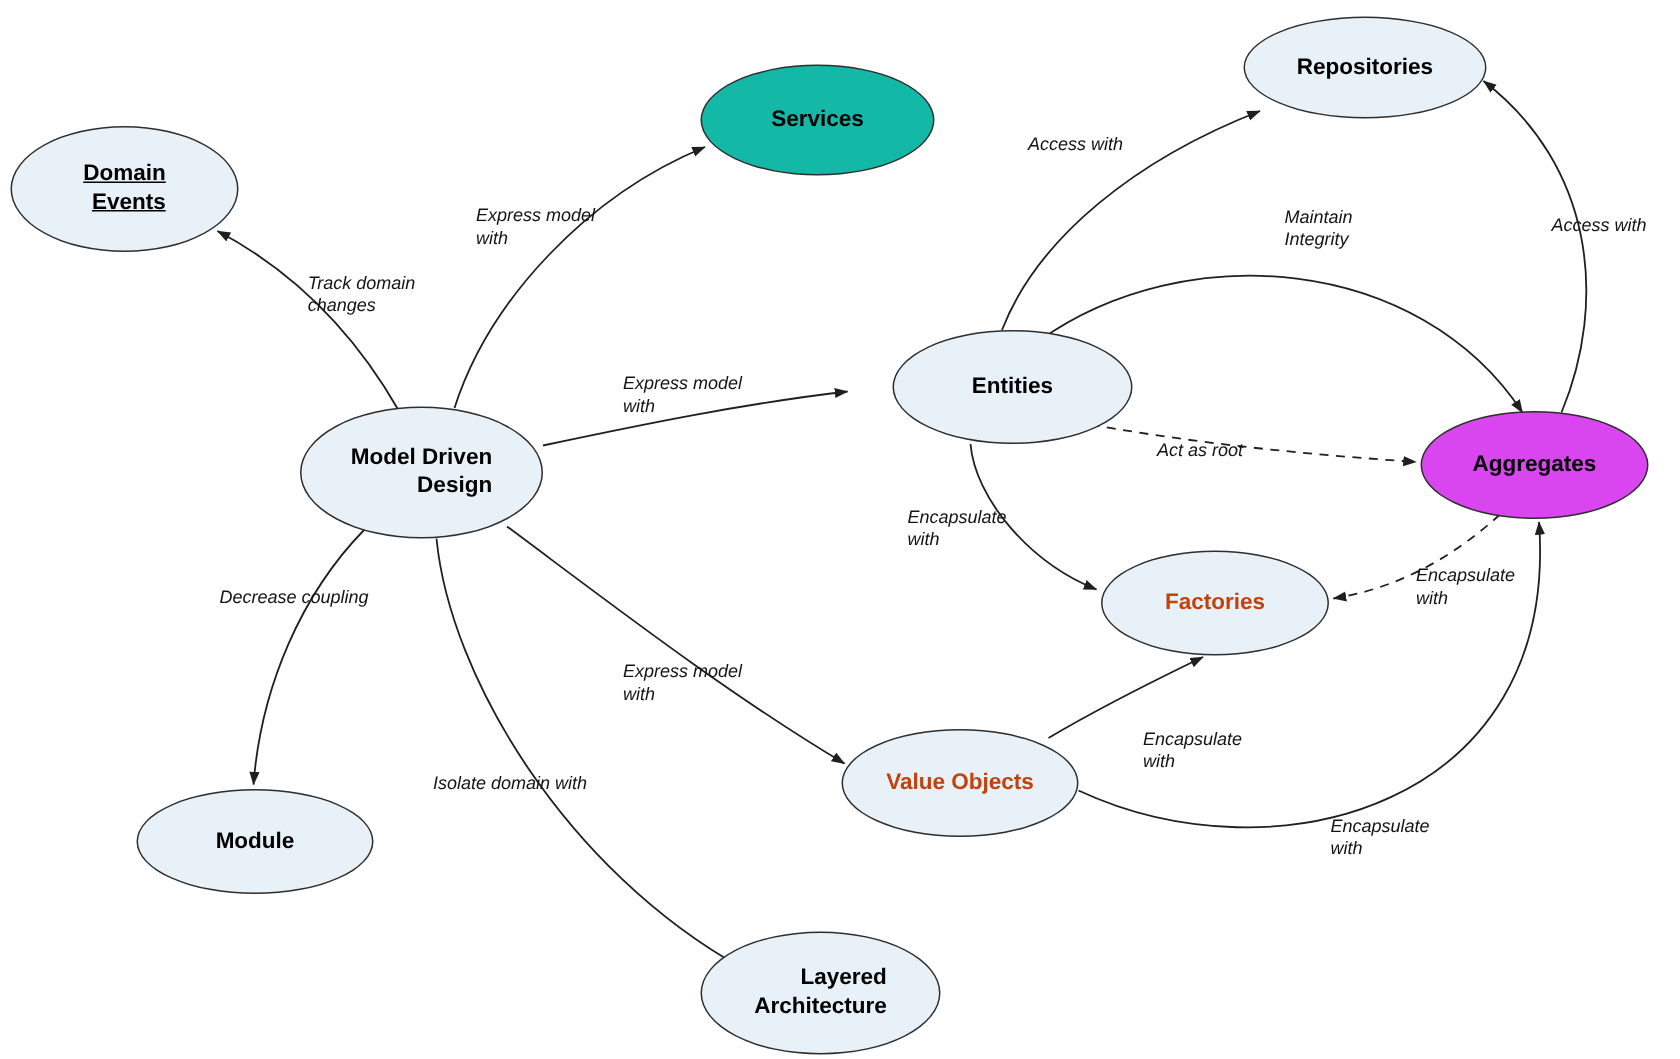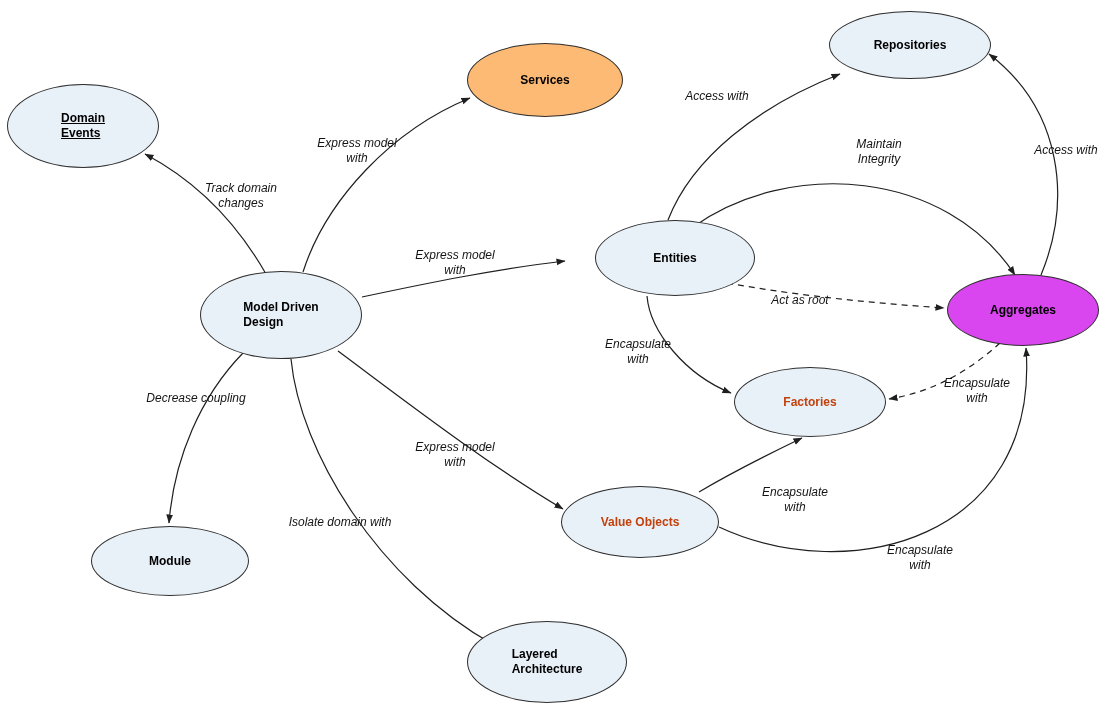--- a/index.html
+++ b/index.html
@@ -18,36 +18,36 @@
   }
   #edges-layer {
     position: absolute; left: 0; top: 0;
     width: 1120px; height: 706px;
   }
   .node {
     position: absolute;
     display: flex;
     align-items: center;
     justify-content: center;
-    text-align: left;
+    text-align: right;
     border-radius: 50%;
     box-sizing: border-box;
     font-weight: bold;
-    font-size: 12px;
+    font-size: 15px;
     line-height: 1.25;
     white-space: pre;
     color: #000000;
   }
   .edge-label {
     position: absolute;
     transform: translate(-50%, -50%);
     font-style: italic;
     font-size: 12px;
     line-height: 1.22;
-    text-align: center;
+    text-align: left;
     white-space: pre;
   }
 </style>
 </head>
 <body style="background: rgb(255, 255, 255);">
 
 <div id="canvas">
   <svg id="edges-layer" width="1120" height="706" viewBox="0 0 1120 706" xmlns="http://www.w3.org/2000/svg">
     <defs>
       <marker id="arrowhead" markerWidth="11" markerHeight="9" refX="8.5" refY="4" orient="auto" markerUnits="userSpaceOnUse">
@@ -90,21 +90,21 @@
       <div class="edge-label" style="left: 638px; top: 352px; color: rgb(20, 20, 20);">Encapsulate
 with</div>
       <div class="edge-label" style="left: 977px; top: 391px; color: rgb(20, 20, 20);">Encapsulate
 with</div>
       <div class="edge-label" style="left: 795px; top: 500px; color: rgb(20, 20, 20);">Encapsulate
 with</div>
       <div class="edge-label" style="left: 920px; top: 558px; color: rgb(20, 20, 20);">Encapsulate
 with</div>
       <div class="node" style="left: 7px; top: 84px; width: 152px; height: 84px; background: rgb(232, 240, 248); border: 1px solid rgb(46, 46, 46); color: rgb(0, 0, 0); text-decoration: underline;">Domain
 Events</div>
-      <div class="node" style="left: 467px; top: 43px; width: 156px; height: 74px; background: #fdba74; border: 1px solid rgb(46, 46, 46); color: rgb(0, 0, 0);">Services</div>
+      <div class="node" style="left: 467px; top: 43px; width: 156px; height: 74px; background: #14b8a6; border: 1px solid rgb(46, 46, 46); color: rgb(0, 0, 0);">Services</div>
       <div class="node" style="left: 829px; top: 11px; width: 162px; height: 68px; background: rgb(232, 240, 248); border: 1px solid rgb(46, 46, 46); color: rgb(0, 0, 0);">Repositories</div>
       <div class="node" style="left: 595px; top: 220px; width: 160px; height: 76px; background: rgb(232, 240, 248); border: 1px solid rgb(46, 46, 46); color: rgb(0, 0, 0);">Entities</div>
       <div class="node" style="left: 947px; top: 274px; width: 152px; height: 72px; background: #d946ef; border: 1px solid rgb(46, 46, 46); color: rgb(0, 0, 0);">Aggregates</div>
       <div class="node" style="left: 200px; top: 271px; width: 162px; height: 88px; background: rgb(232, 240, 248); border: 1px solid rgb(46, 46, 46); color: rgb(0, 0, 0);">Model Driven
 Design</div>
       <div class="node" style="left: 734px; top: 367px; width: 152px; height: 70px; background: rgb(232, 240, 248); border: 1px solid rgb(46, 46, 46); color: #c2410c;">Factories</div>
       <div class="node" style="left: 561px; top: 486px; width: 158px; height: 72px; background: rgb(232, 240, 248); border: 1px solid rgb(46, 46, 46); color: #c2410c;">Value Objects</div>
       <div class="node" style="left: 91px; top: 526px; width: 158px; height: 70px; background: rgb(232, 240, 248); border: 1px solid rgb(46, 46, 46); color: rgb(0, 0, 0);">Module</div>
       <div class="node" style="left: 467px; top: 621px; width: 160px; height: 82px; background: rgb(232, 240, 248); border: 1px solid rgb(46, 46, 46); color: rgb(0, 0, 0);">Layered
 Architecture</div>

